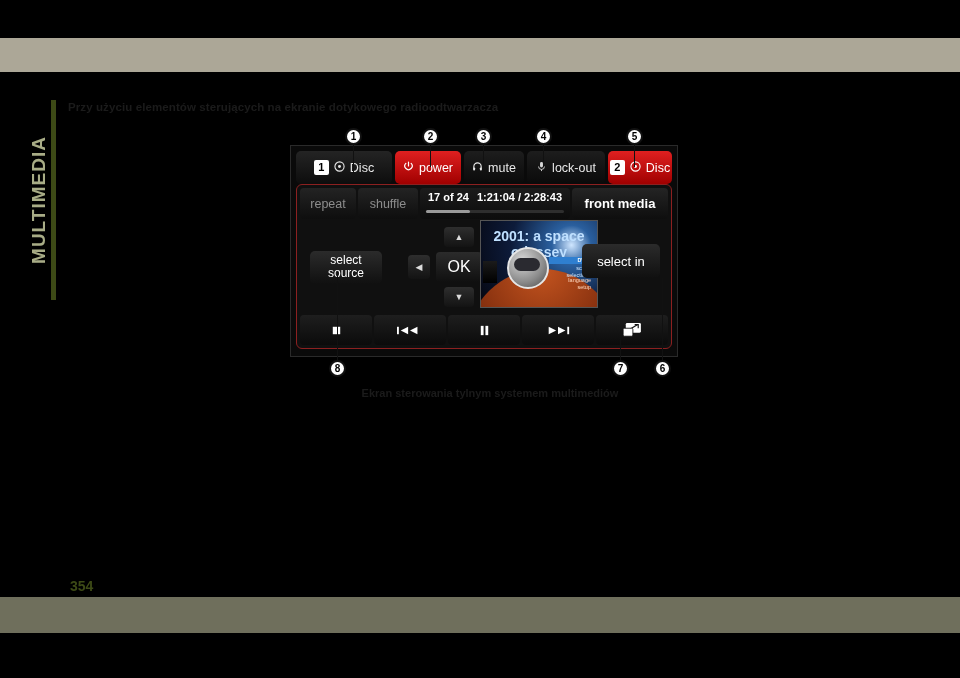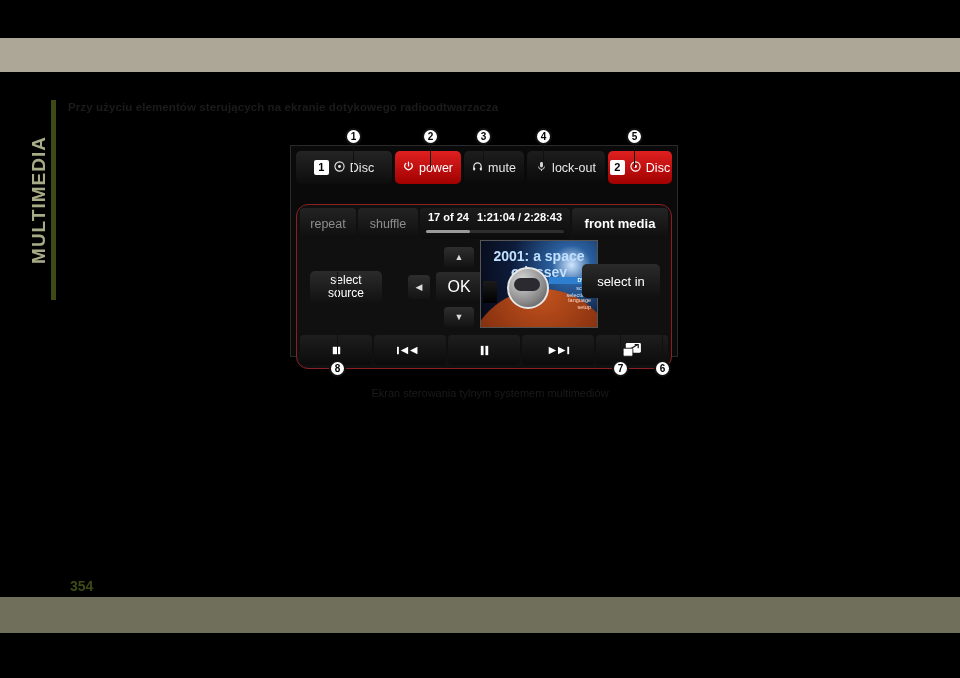--- a/index.html
+++ b/index.html
@@ -19,21 +19,21 @@
       transform:rotate(-90deg);
       color:#a8ac86;font-weight:bold;font-size:19px;letter-spacing:1px;
       text-align:center;line-height:34px;}
 
   
   .heading{position:absolute;left:68px;top:101px;width:620px;
       color:#1b1b1b;font-weight:bold;font-size:11.5px;letter-spacing:.1px;}
 
   
   .caption{position:absolute;left:290px;top:387px;width:400px;
-      color:#1b1b1b;font-weight:normal;font-size:11px;text-align:center;}
+      color:#1b1b1b;font-weight:bold;font-size:11px;text-align:center;}
 
   
   .pageno{position:absolute;left:70px;top:578px;color:#3d4a16;
       font-weight:bold;font-size:14px;}
 
   
   .watermark{position:absolute;right:16px;bottom:8px;color:#9d9d9d;
       font-size:21px;letter-spacing:.3px;}
 
   
@@ -51,21 +51,21 @@
   .tb.power{width:66px;}
   .tb.mute{width:60px;background:linear-gradient(#1d1d1d,#0a0a0a);}
   .tb.lock{width:78px;background:linear-gradient(#1d1d1d,#0a0a0a);}
   .tb.disc2{flex:1;}
   .numbox{display:inline-block;width:15px;height:15px;line-height:15px;
       text-align:center;background:#fff;color:#000;font-weight:bold;font-size:11px;
       border-radius:2px;}
   .numbox.onred{background:#fff;color:#000;}
 
   
-  .screen{margin-top:20px;height:165px;border:1px solid #8c2020;border-radius:12px;
+  .screen{margin-top:0;height:165px;border:1px solid #8c2020;border-radius:6px;
       background:#101010;box-sizing:border-box;padding:3px;display:flex;
       flex-direction:column;}
 
   .row-meta{display:flex;height:31px;}
   .mbtn{display:flex;align-items:center;justify-content:center;
      color:#8d8d8d;font-size:12.5px;background:linear-gradient(#232323,#0e0e0e);
      border-radius:4px;margin-right:2px;}
   .mbtn.repeat{width:56px;}
   .mbtn.shuffle{width:60px;}
   .track{flex:1;position:relative;background:linear-gradient(#1c1c1c,#0c0c0c);

